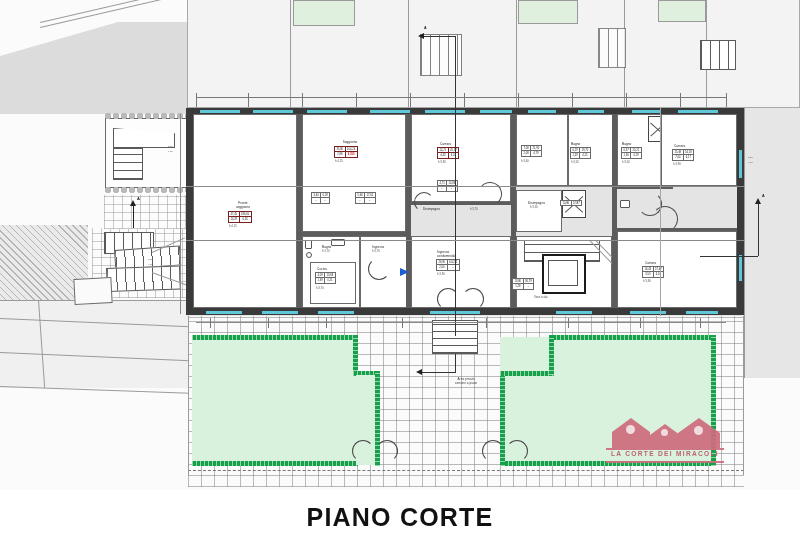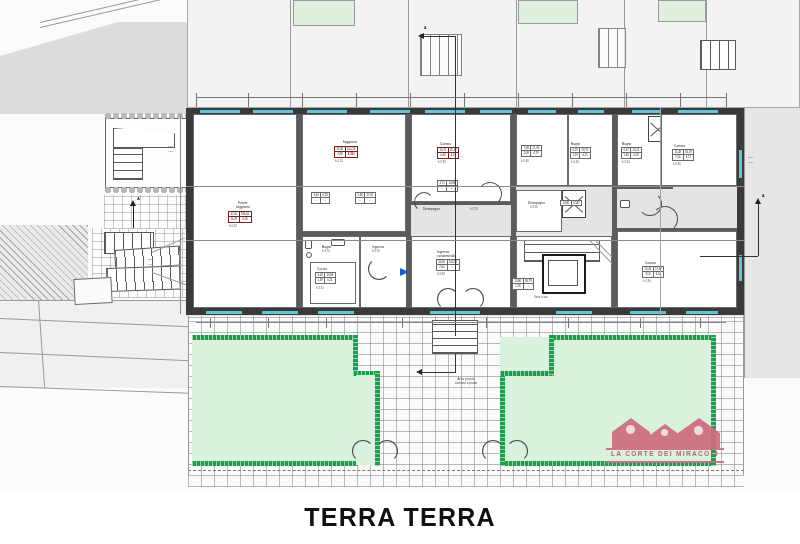--- a/index.html
+++ b/index.html
@@ -596,21 +596,21 @@
 
   <div class="abs dimtick" style="left:180px;top:114px;height:200px;background:#888;"></div>
 
   <div class="lbl lbl-dim" style="left:168px;top:145px;">3,50</div>
   <div class="lbl lbl-dim" style="left:168px;top:150px;">4,30</div>
   <div class="lbl lbl-dim" style="left:148px;top:258px;">3,50</div>
   <div class="lbl lbl-dim" style="left:148px;top:263px;">4,30</div>
   <div class="lbl lbl-dim" style="left:748px;top:156px;">3,50</div>
   <div class="lbl lbl-dim" style="left:748px;top:161px;">4,30</div>
 
-  <div id="title">TERRA TERRA</div>
+  <div id="title">PIANO CORTE</div>
 
   <div id="logo">
     <div class="roof" style="left:6px;top:4px;border-left-width:19px;border-right-width:19px;border-bottom-width:14px;"></div>
     <div class="house" style="left:6px;top:18px;width:38px;height:16px;"></div>
     <div class="hole" style="left:20px;top:11px;width:9px;height:9px;"></div>
 
     <div class="roof" style="left:44px;top:10px;border-left-width:15px;border-right-width:15px;border-bottom-width:11px;"></div>
     <div class="house" style="left:44px;top:21px;width:30px;height:13px;"></div>
     <div class="hole" style="left:55px;top:15px;width:7px;height:7px;"></div>
 

